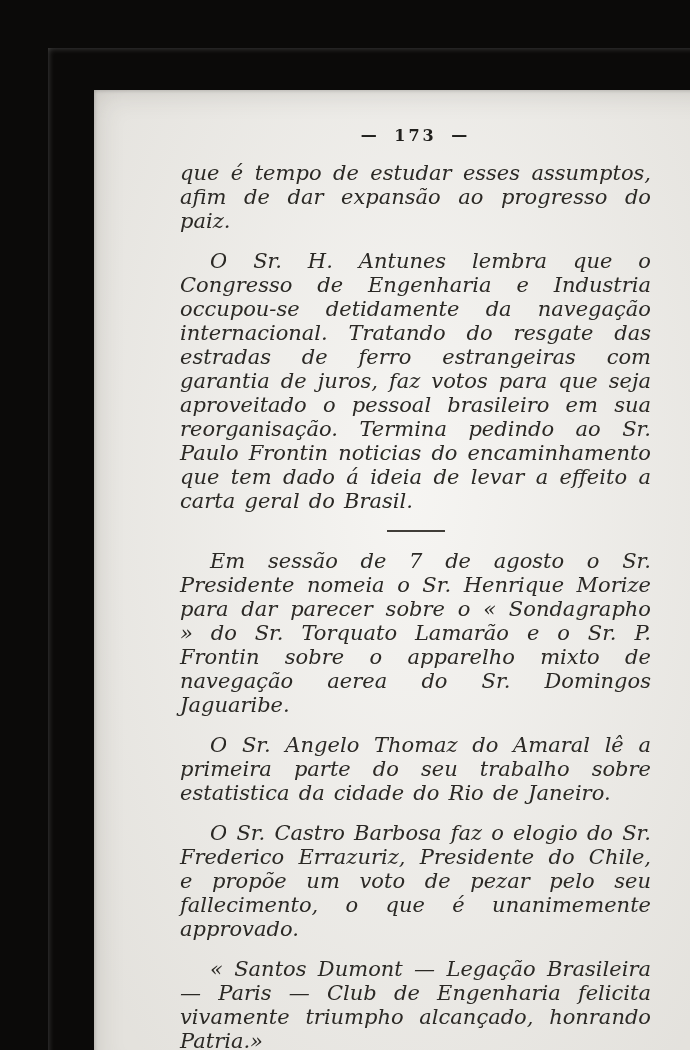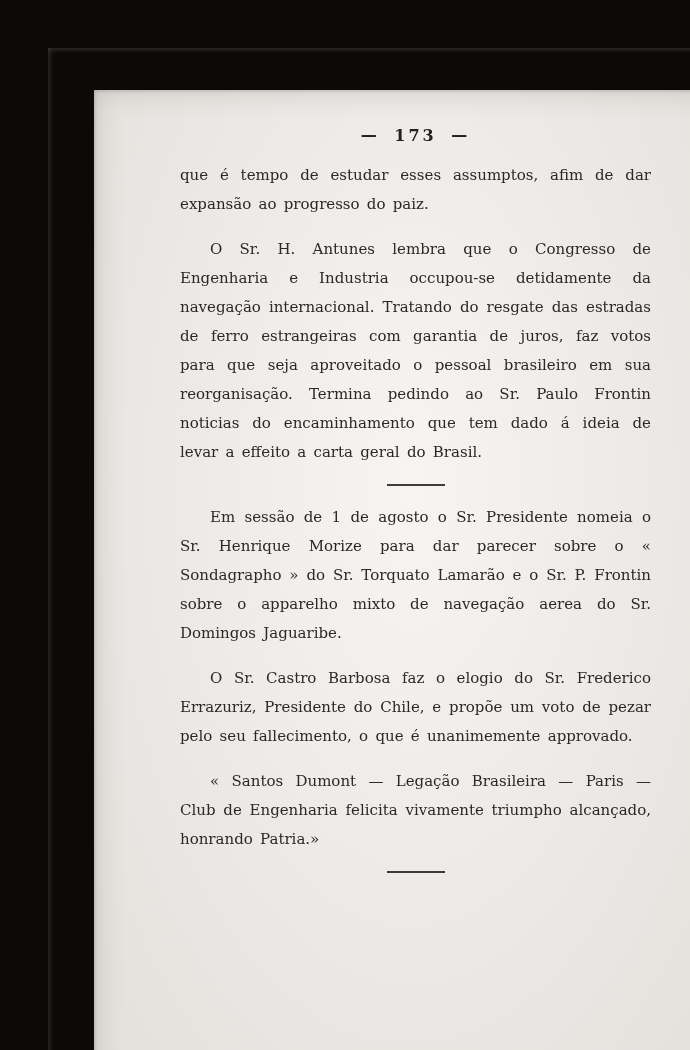--- a/index.html
+++ b/index.html
@@ -49,26 +49,27 @@
     text-align: center;
     font-weight: bold;
     font-size: 16px;
     letter-spacing: 3px;
     color: #21201d;
     margin-bottom: 14px;
     word-spacing: 6px;
   }
 
   .body-text p {
-    font-size: 15px;
-    line-height: 29px;
+    font-size: 21px;
+    line-height: 24px;
     text-align: justify;
     text-indent: 30px;
     word-spacing: 2.5px;
     color: #2b2925;
+    font-style: italic;
   }
 
   .body-text p.no-indent {
     text-indent: 0;
   }
 
   .section-divider {
     width: 58px;
     height: 0;
     border-top: 2px solid #403d38;
@@ -83,21 +84,22 @@
 
     <div class="page-number">— 173 —</div>
 
     <div class="body-text">
 
       <p class="no-indent">que é tempo de estudar esses assumptos, afim de dar expansão ao progresso do paiz.</p>
       <p>O Sr. H. Antunes lembra que o Congresso de Engenharia e Industria occupou-se detidamente da navegação internacional. Tratando do resgate das estradas de ferro estrangeiras com garantia de juros, faz votos para que seja aproveitado o pessoal brasileiro em sua reorganisação. Termina pedindo ao Sr. Paulo Frontin noticias do encaminhamento que tem dado á ideia de levar a effeito a carta geral do Brasil.</p>
 
       <div class="section-divider"></div>
 
-      <p>Em sessão de 1 de agosto o Sr. Presidente nomeia o Sr. Henrique Morize para dar parecer sobre o « Sondagrapho » do Sr. Torquato Lamarão e o Sr. P. Frontin sobre o apparelho mixto de navegação aerea do Sr. Domingos Jaguaribe.</p>
+      <p>Em sessão de 7 de agosto o Sr. Presidente nomeia o Sr. Henrique Morize para dar parecer sobre o « Sondagrapho » do Sr. Torquato Lamarão e o Sr. P. Frontin sobre o apparelho mixto de navegação aerea do Sr. Domingos Jaguaribe.</p>
+      <p>O Sr. Angelo Thomaz do Amaral lê a primeira parte do seu trabalho sobre estatistica da cidade do Rio de Janeiro.</p>
       <p>O Sr. Castro Barbosa faz o elogio do Sr. Frederico Errazuriz, Presidente do Chile, e propõe um voto de pezar pelo seu fallecimento, o que é unanimemente approvado.</p>
       <p>« Santos Dumont — Legação Brasileira — Paris — Club de Engenharia felicita vivamente triumpho alcançado, honrando Patria.»</p>
 
       <div class="section-divider"></div>
 
 
       <div class="section-divider" style="visibility:hidden; margin:6px auto;"></div>
 
 
     </div>

